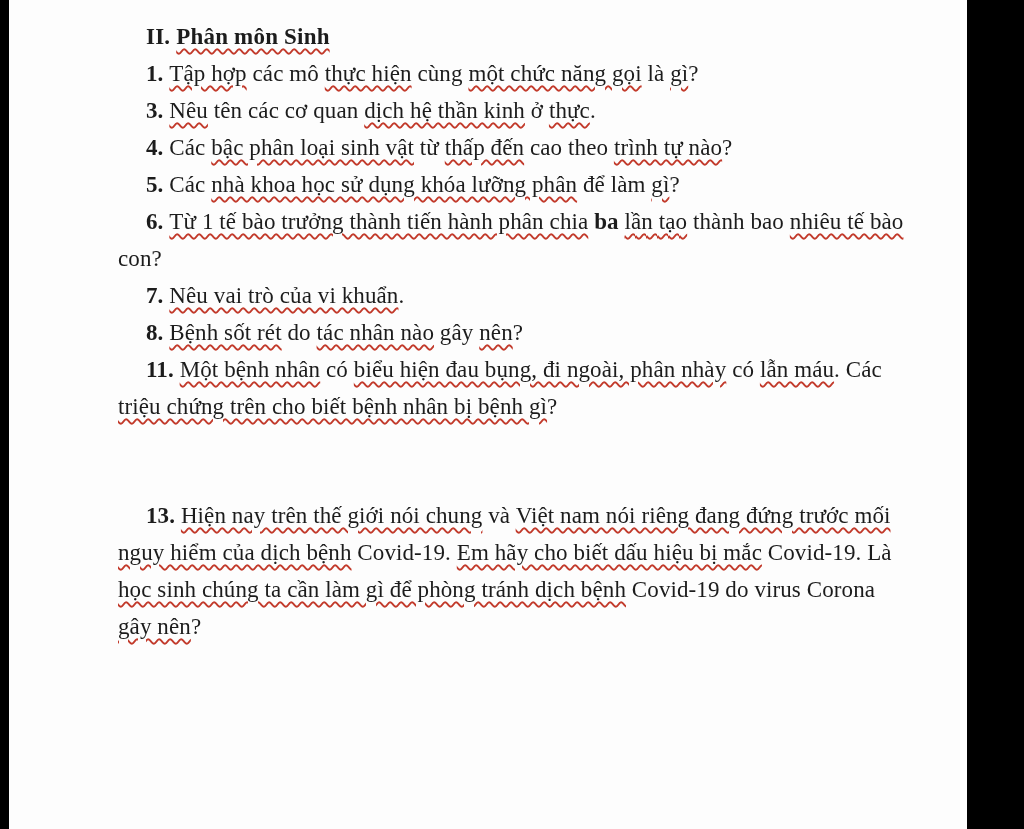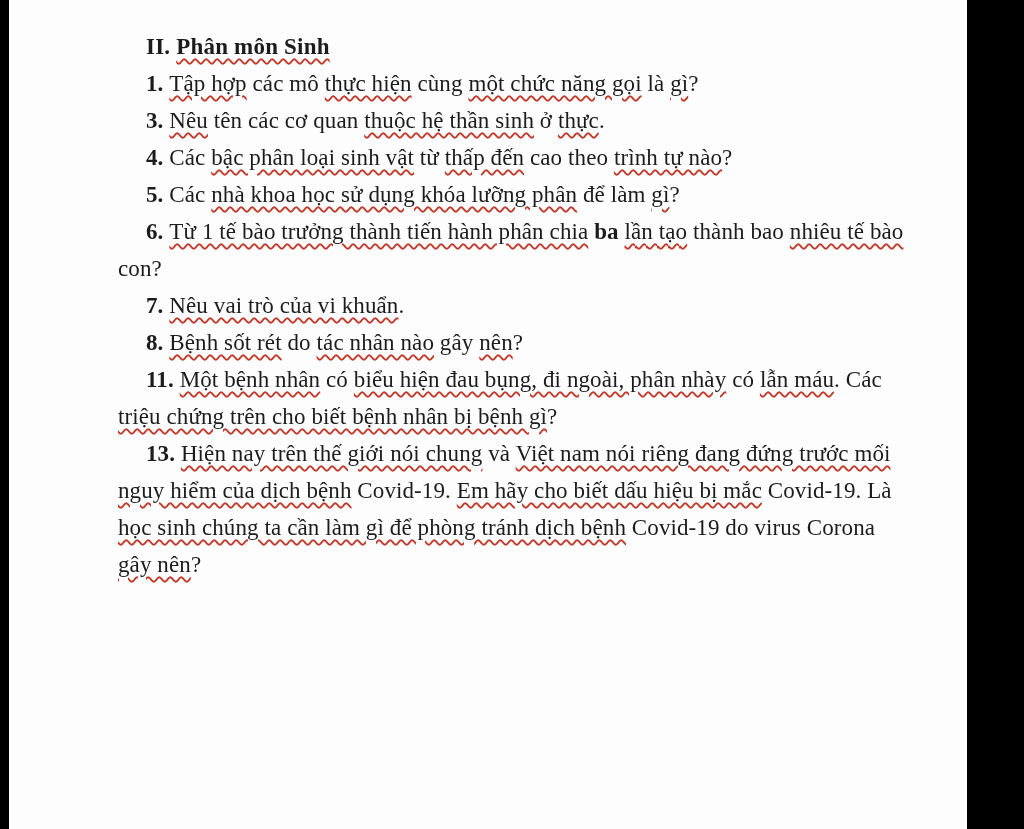--- a/index.html
+++ b/index.html
@@ -20,21 +20,21 @@
     top: 0;
     bottom: 0;
     background: #000;
     z-index: 2;
   }
   .edge-bar.left  { left: 0;  width: 9px;  }
   .edge-bar.right { right: 0; width: 57px; }
 
   .doc {
     position: absolute;
-    top: 14px;
+    top: 4px;
     left: 0;
     right: 0;
     padding: 14px 117px 0 118px;
     box-sizing: border-box;
   }
   .heading {
     font-size: 23px;
     line-height: 37px;
     font-weight: bold;
     margin: 0;
@@ -42,20 +42,21 @@
     letter-spacing: 0.2px;
   }
   .question {
     font-size: 23px;
     line-height: 37px;
     margin: 0;
     text-indent: 28px;
     letter-spacing: 0.1px;
   }
   .question.gap-after {
+    margin-bottom: 72px;
   }
   .qnum { font-weight: bold; }
   .qnum.b { font-weight: bold; }
   .b { font-weight: bold; }
   .w {
     text-decoration-line: underline;
     text-decoration-style: wavy;
     text-decoration-color: #c23a2b;
     text-decoration-thickness: 1.5px;
     text-underline-offset: 4px;
@@ -67,21 +68,21 @@
 </head>
 <body>
 
 <div class="edge-bar left"></div>
 <div class="edge-bar right"></div>
 
 <div class="doc">
   <h2 class="heading" id="heading"><span class="b">II. </span><span class="b w">Phân môn Sinh</span></h2>
   <div id="questions">
       <p class="question"><span class="qnum b">1. </span><span class="w">Tập hợp</span><span> các mô </span><span class="w">thực hiện</span><span> cùng </span><span class="w">một chức năng gọi</span><span> là </span><span class="w">gì</span><span>?</span></p>
-      <p class="question"><span class="qnum b">3. </span><span class="w">Nêu</span><span> tên các cơ quan </span><span class="w">thuộc hệ thần sinh</span><span> ở </span><span class="w">thực</span><span>.</span></p>
+      <p class="question"><span class="qnum b">3. </span><span class="w">Nêu</span><span> tên các cơ quan </span><span class="w">dịch hệ thần kinh</span><span> ở </span><span class="w">thực</span><span>.</span></p>
       <p class="question"><span class="qnum b">4. </span><span>Các </span><span class="w">bậc phân loại sinh vật</span><span> từ </span><span class="w">thấp đến</span><span> cao theo </span><span class="w">trình tự nào</span><span>?</span></p>
       <p class="question"><span class="qnum b">5. </span><span>Các </span><span class="w">nhà khoa học sử dụng khóa lưỡng phân</span><span> để làm </span><span class="w">gì</span><span>?</span></p>
       <p class="question"><span class="qnum b">6. </span><span class="w">Từ 1 tế bào trưởng thành tiến hành phân chia</span><span> </span><span class="b">ba</span><span> </span><span class="w">lần tạo</span><span> thành bao </span><span class="w">nhiêu tế bào</span><span> con?</span></p>
       <p class="question"><span class="qnum b">7. </span><span class="w">Nêu vai trò của vi khuẩn</span><span>.</span></p>
       <p class="question"><span class="qnum b">8. </span><span class="w">Bệnh sốt rét</span><span> do </span><span class="w">tác nhân nào</span><span> gây </span><span class="w">nên</span><span>?</span></p>
       <p class="question gap-after"><span class="qnum b">11. </span><span class="w">Một bệnh nhân</span><span> có </span><span class="w">biểu hiện đau bụng, đi ngoài, phân nhày</span><span> có </span><span class="w">lẫn máu</span><span>. Các </span><span class="w">triệu chứng trên cho biết bệnh nhân bị bệnh gì</span><span>?</span></p>
       <p class="question"><span class="qnum">13. </span><span class="w">Hiện nay trên thế giới nói chung</span><span> và </span><span class="w">Việt nam nói riêng đang đứng trước mối nguy hiểm của dịch bệnh</span><span> Covid-19. </span><span class="w">Em hãy cho biết dấu hiệu bị mắc</span><span> Covid-19. Là </span><span class="w">học sinh chúng ta cần làm gì để phòng tránh dịch bệnh</span><span> Covid-19 do virus Corona </span><span class="w">gây nên</span><span>?</span></p>
     </div>
 </div>
 

